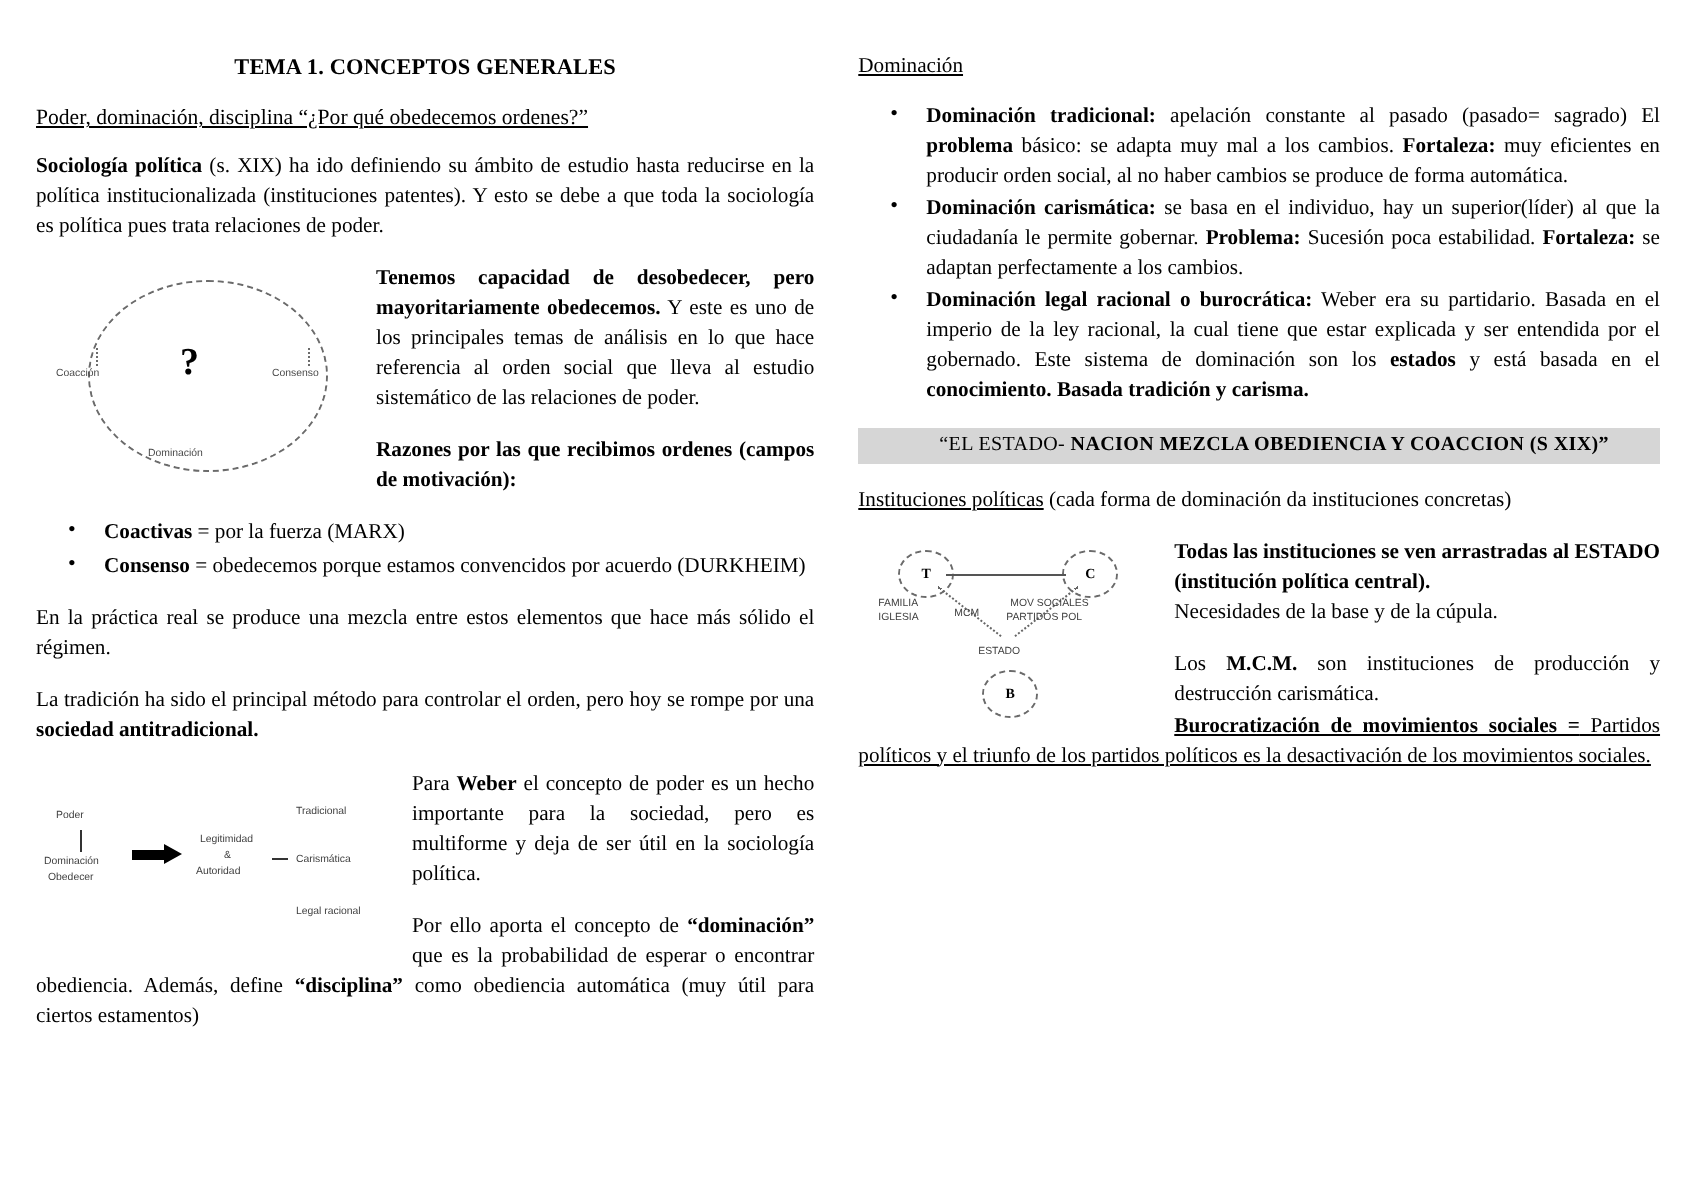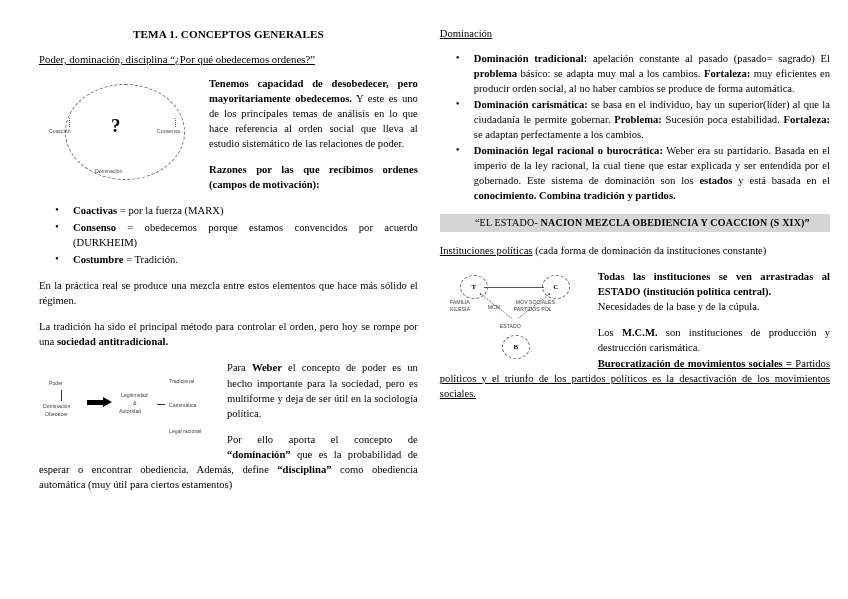--- a/index.html
+++ b/index.html
@@ -25,21 +25,21 @@
   }
   .columns {
     display: flex;
     align-items: flex-start;
     gap: 22px;
   }
   .col {
     width: 394px;
     position: relative;
   }
-  .col-left { width: 398px; margin-left: 21px; }
+  .col-left { width: 398px; }
   .col-right { width: 410px; }
 
   h1.doc-title {
     font-size: 11.2px;
     font-weight: bold;
     text-align: center;
     margin: 0 0 13px 0;
     letter-spacing: 0.1px;
   }
   .subhead {
@@ -255,41 +255,41 @@
 
 <div class="page">
   <div class="columns">
 
     <div class="col col-left">
 
       <h1 class="doc-title">TEMA 1. CONCEPTOS GENERALES</h1>
 
       <div class="subhead">Poder, dominación, disciplina “¿Por qué obedecemos ordenes?”</div>
 
+      <p><b>Sociología política</b><span> (s. XIX) ha ido definiendo su ámbito de estudio hasta reducirse en la política institucionalizada (instituciones patentes). Y esto se debe a que toda la sociología es política pues trata relaciones de poder.</span></p>
 
       <div class="fig-circle">
         <div class="ring"></div>
         <div class="tick t1"></div>
         <div class="tick t2"></div>
         <div class="qmark">?</div>
         <div class="lbl lbl-coaccion">Coacción</div>
         <div class="lbl lbl-consenso">Consenso</div>
         <div class="lbl lbl-dominacion">Dominación</div>
       </div>
 
       <p><b>Tenemos capacidad de desobedecer, pero mayoritariamente obedecemos.</b><span> Y este es uno de los principales temas de análisis en lo que hace referencia al orden social que lleva al estudio sistemático de las relaciones de poder.</span></p>
 
       <p><b>Razones por las que recibimos ordenes (campos de motivación):</b></p>
 
       <div class="clr"></div>
 
       <ul class="bullets tight">
         <li><b>Coactivas</b><span> = por la fuerza (MARX)</span></li>
         <li><b>Consenso</b><span> = obedecemos porque estamos convencidos por acuerdo (DURKHEIM)</span></li>
-        <li><b>Costumbre</b><span> = Tradición.</span></li>
       </ul>
 
       <p>En la práctica real se produce una mezcla entre estos elementos que hace más sólido el régimen.</p>
 
       <p><span>La tradición ha sido el principal método para controlar el orden, pero hoy se rompe por una </span><b>sociedad antitradicional.</b></p>
 
       <div class="fig-weber">
         <div class="lbl fw-poder">Poder</div>
         <div class="fw-bar"></div>
         <div class="lbl fw-dom">Dominación</div>
@@ -315,26 +315,26 @@
     </div>
 
     <div class="col col-right">
 
       <div class="rhead">Dominación</div>
 
 
       <ul class="bullets">
         <li><b>Dominación tradicional:</b><span> apelación constante al pasado (pasado= sagrado) El </span><b>problema</b><span> básico: se adapta muy mal a los cambios. </span><b>Fortaleza:</b><span> muy eficientes en producir orden social, al no haber cambios se produce de forma automática.</span></li>
         <li><b>Dominación carismática:</b><span> se basa en el individuo, hay un superior(líder) al que la ciudadanía le permite gobernar. </span><b>Problema:</b><span> Sucesión poca estabilidad. </span><b>Fortaleza:</b><span> se adaptan perfectamente a los cambios.</span></li>
-        <li><b>Dominación legal racional o burocrática:</b><span> Weber era su partidario. Basada en el imperio de la ley racional, la cual tiene que estar explicada y ser entendida por el gobernado. Este sistema de dominación son los </span><b>estados</b><span> y está basada en el </span><b>conocimiento. Combina tradición y partidos.</b><span></span></li>
+        <li><b>Dominación legal racional o burocrática:</b><span> Weber era su partidario. Basada en el imperio de la ley racional, la cual tiene que estar explicada y ser entendida por el gobernado. Este sistema de dominación son los </span><b>estados</b><span> y está basada en el </span><b>conocimiento. Basada tradición y carisma.</b><span></span></li>
       </ul>
 
       <div class="banner"><span class="thin">“EL ESTADO-</span><span> NACION MEZCLA OBEDIENCIA Y COACCION (S XIX)”</span></div>
 
-      <p><span style="text-decoration:underline">Instituciones políticas</span><span> (cada forma de dominación da instituciones constante)</span></p>
+      <p><span style="text-decoration:underline">Instituciones políticas</span><span> (cada forma de dominación da instituciones concretas)</span></p>
 
       <div class="fig-inst">
         <div class="node n-t">T</div>
         <div class="node n-c">C</div>
         <div class="node n-b">B</div>
         <div class="link-h"></div>
         <div class="link-l"></div>
         <div class="link-r"></div>
         <div class="lbl fi-fam">FAMILIA</div>
         <div class="lbl fi-igl">IGLESIA</div>

